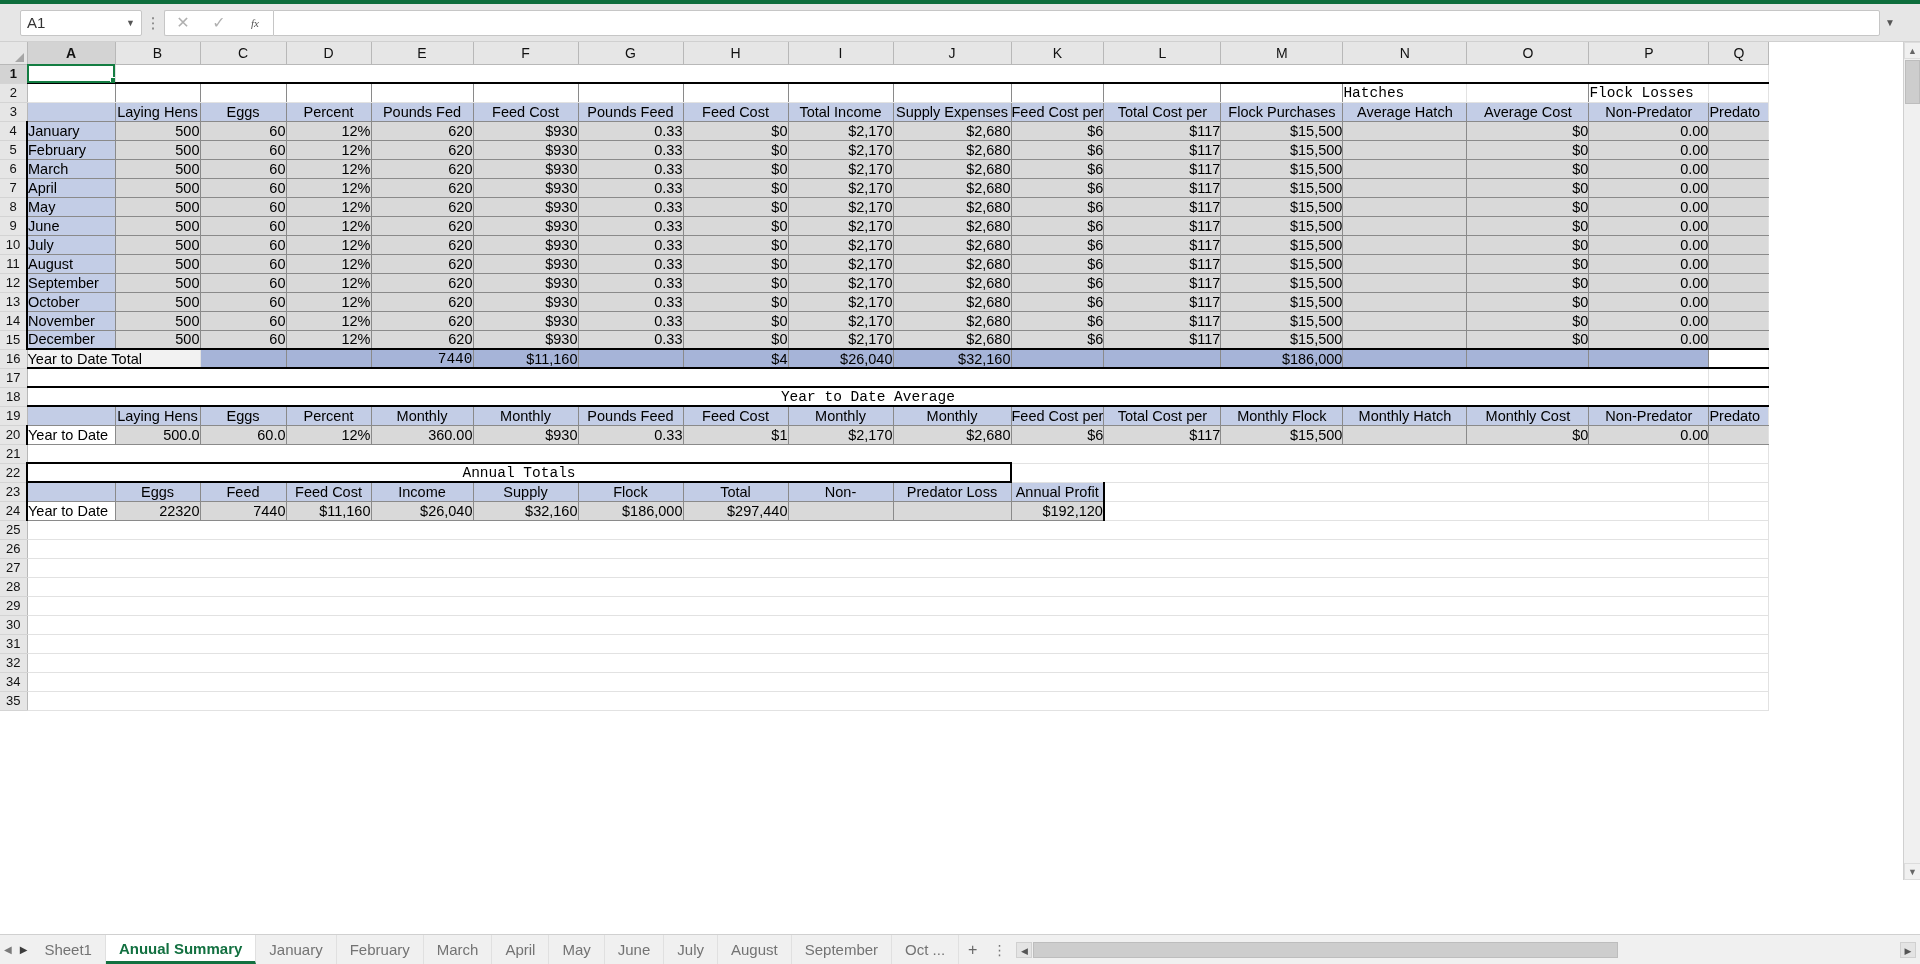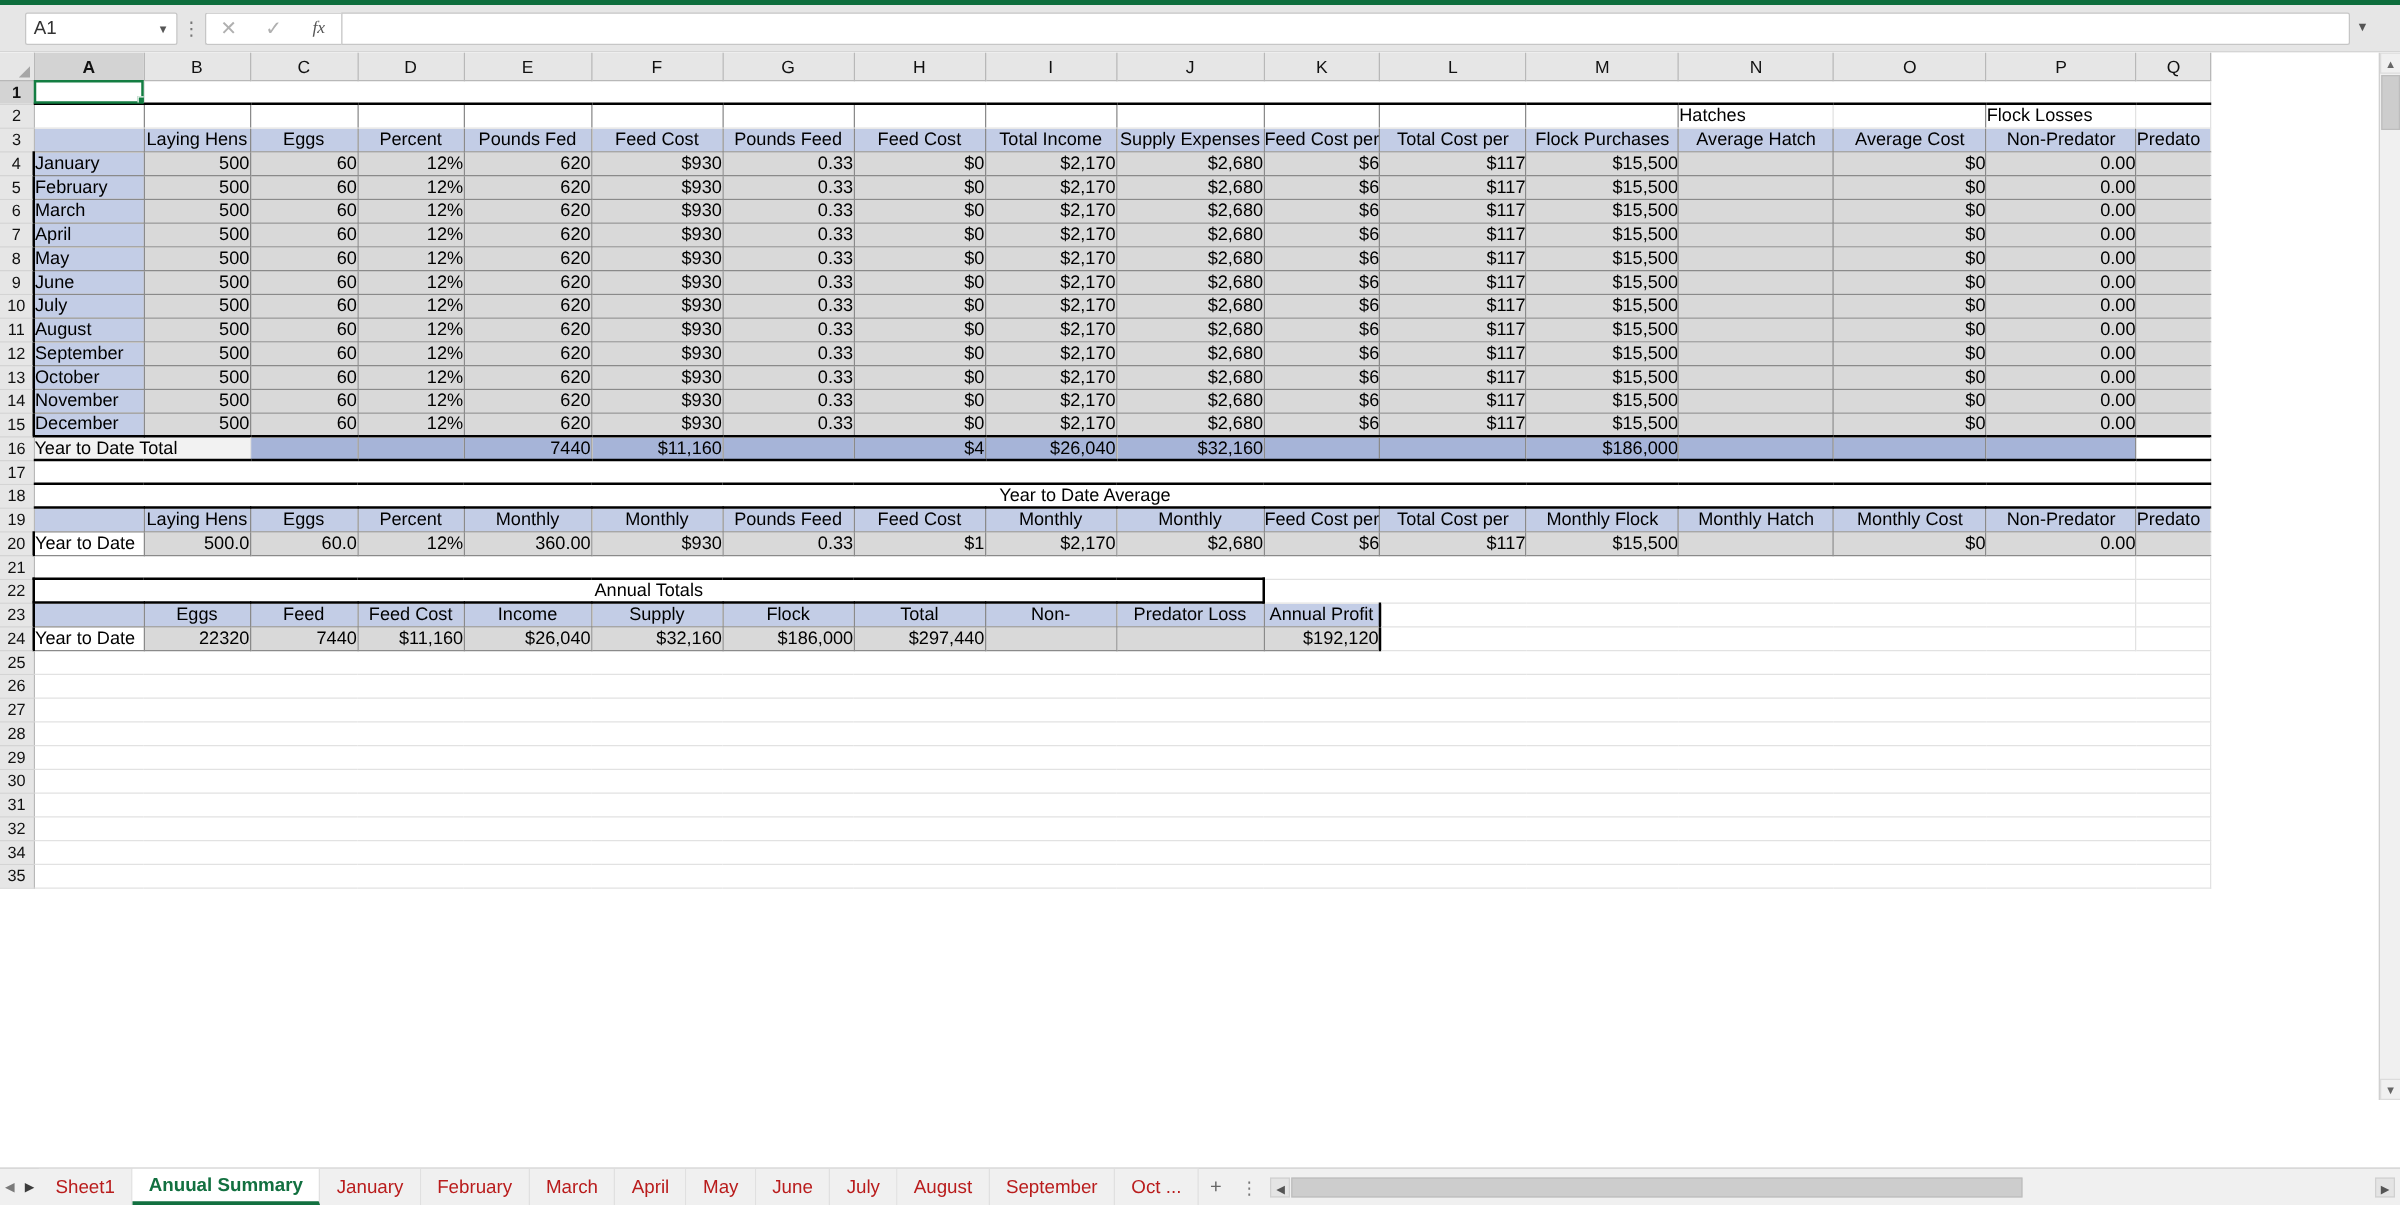--- a/index.html
+++ b/index.html
@@ -29,21 +29,21 @@
   }
   #namebox .nbtext { flex: 1; }
   #namebox .caret { font-size: 9px; color: #555; }
   .vdots { width: 22px; text-align: center; color: #777; font-size: 15px; letter-spacing: 0; }
   #fbbtns {
     display: flex; align-items: center; height: 26px;
     background: #fff; border: 1px solid #c6c6c6; border-right: none;
     border-radius: 2px 0 0 2px;
   }
   #fbbtns .fbtn { width: 36px; text-align: center; color: #b0b0b0; font-size: 16px; }
-  #fbbtns .fx { font-style: italic; font-family: "Liberation Serif", serif; color: #555; font-size: 14px; }
+  #fbbtns .fx { font-style: italic; font-family: "Liberation Serif", serif; color: #555; font-size: 11px; }
   #fbinput {
     flex: 1; height: 26px; background: #fff;
     border: 1px solid #c6c6c6; border-radius: 0 2px 2px 0;
     display: flex; align-items: center; padding: 0 6px; font-size: 15px;
   }
   #fbexpand { width: 20px; text-align: center; color: #555; font-size: 10px; }
 
   
   #gridwrap { position: relative; width: 1920px; height: 860px; overflow: hidden; background: #fff; }
   table.grid { border-collapse: collapse; table-layout: fixed; }
@@ -77,21 +77,21 @@
   td.cell {
     height: 19px; background: #ffffff;
     border-right: 1px solid #e2e2e2; border-bottom: 1px solid #e2e2e2;
     font-size: 14.5px; color: #000; vertical-align: middle;
     white-space: nowrap; overflow: hidden;
     padding: 0 3px;
   }
   td.r { text-align: right; }
   td.c { text-align: center; }
   td.l { text-align: left; }
-  td.b { font-weight: bold; }
+  td.b { font-weight: bold; font-family: Liberation Mono, monospace; }
 
   
   .fill-hdr { background: #c3cde6 !important; }   
   .fill-data { background: #d9d9d9 !important; }  
   .fill-total { background: #a6b4d8 !important; } 
   .fill-white { background: #f2f2f2 !important; }
   .red { color: #ff0000; }
 
   
   .bt { border-top: 2px solid #000 !important; }
@@ -127,21 +127,21 @@
     position:absolute; left:0; bottom:0; width:1920px; height:30px;
     background:#f0f0f0; display:flex; align-items:stretch;
     border-top:1px solid #d0d0d0;
   }
   .navbtns { display:flex; align-items:center; padding:0 4px; gap:8px; color:#555; font-size:11px; }
   .navbtns .nb { color:#7a7a7a; font-size:10px; }
   .navbtns .nb.act { color:#3c3c3c; }
   .tabs { display:flex; align-items:stretch; }
   .tab {
     display:flex; align-items:center; padding:0 13px;
-    font-size:15px; color:#b91c1c; background:#f0f0f0;
+    font-size:15px; color:#737373; background:#f0f0f0;
     border-right:1px solid #e0e0e0; cursor:default;
   }
   .tab.active {
     background:#ffffff; color:#127040; font-weight:bold;
     border-bottom:3px solid #127040;
   }
   .plusbtn { display:flex; align-items:center; padding:0 9px; font-size:16px; color:#666; }
   .tabdots { display:flex; align-items:center; padding:0 6px; color:#777; font-size:14px; }
   #hscrollwrap { flex:1; display:flex; align-items:center; padding:0 4px; }
   .hsbtn { width:16px; height:16px; background:#e4e4e4; color:#555; font-size:9px;

